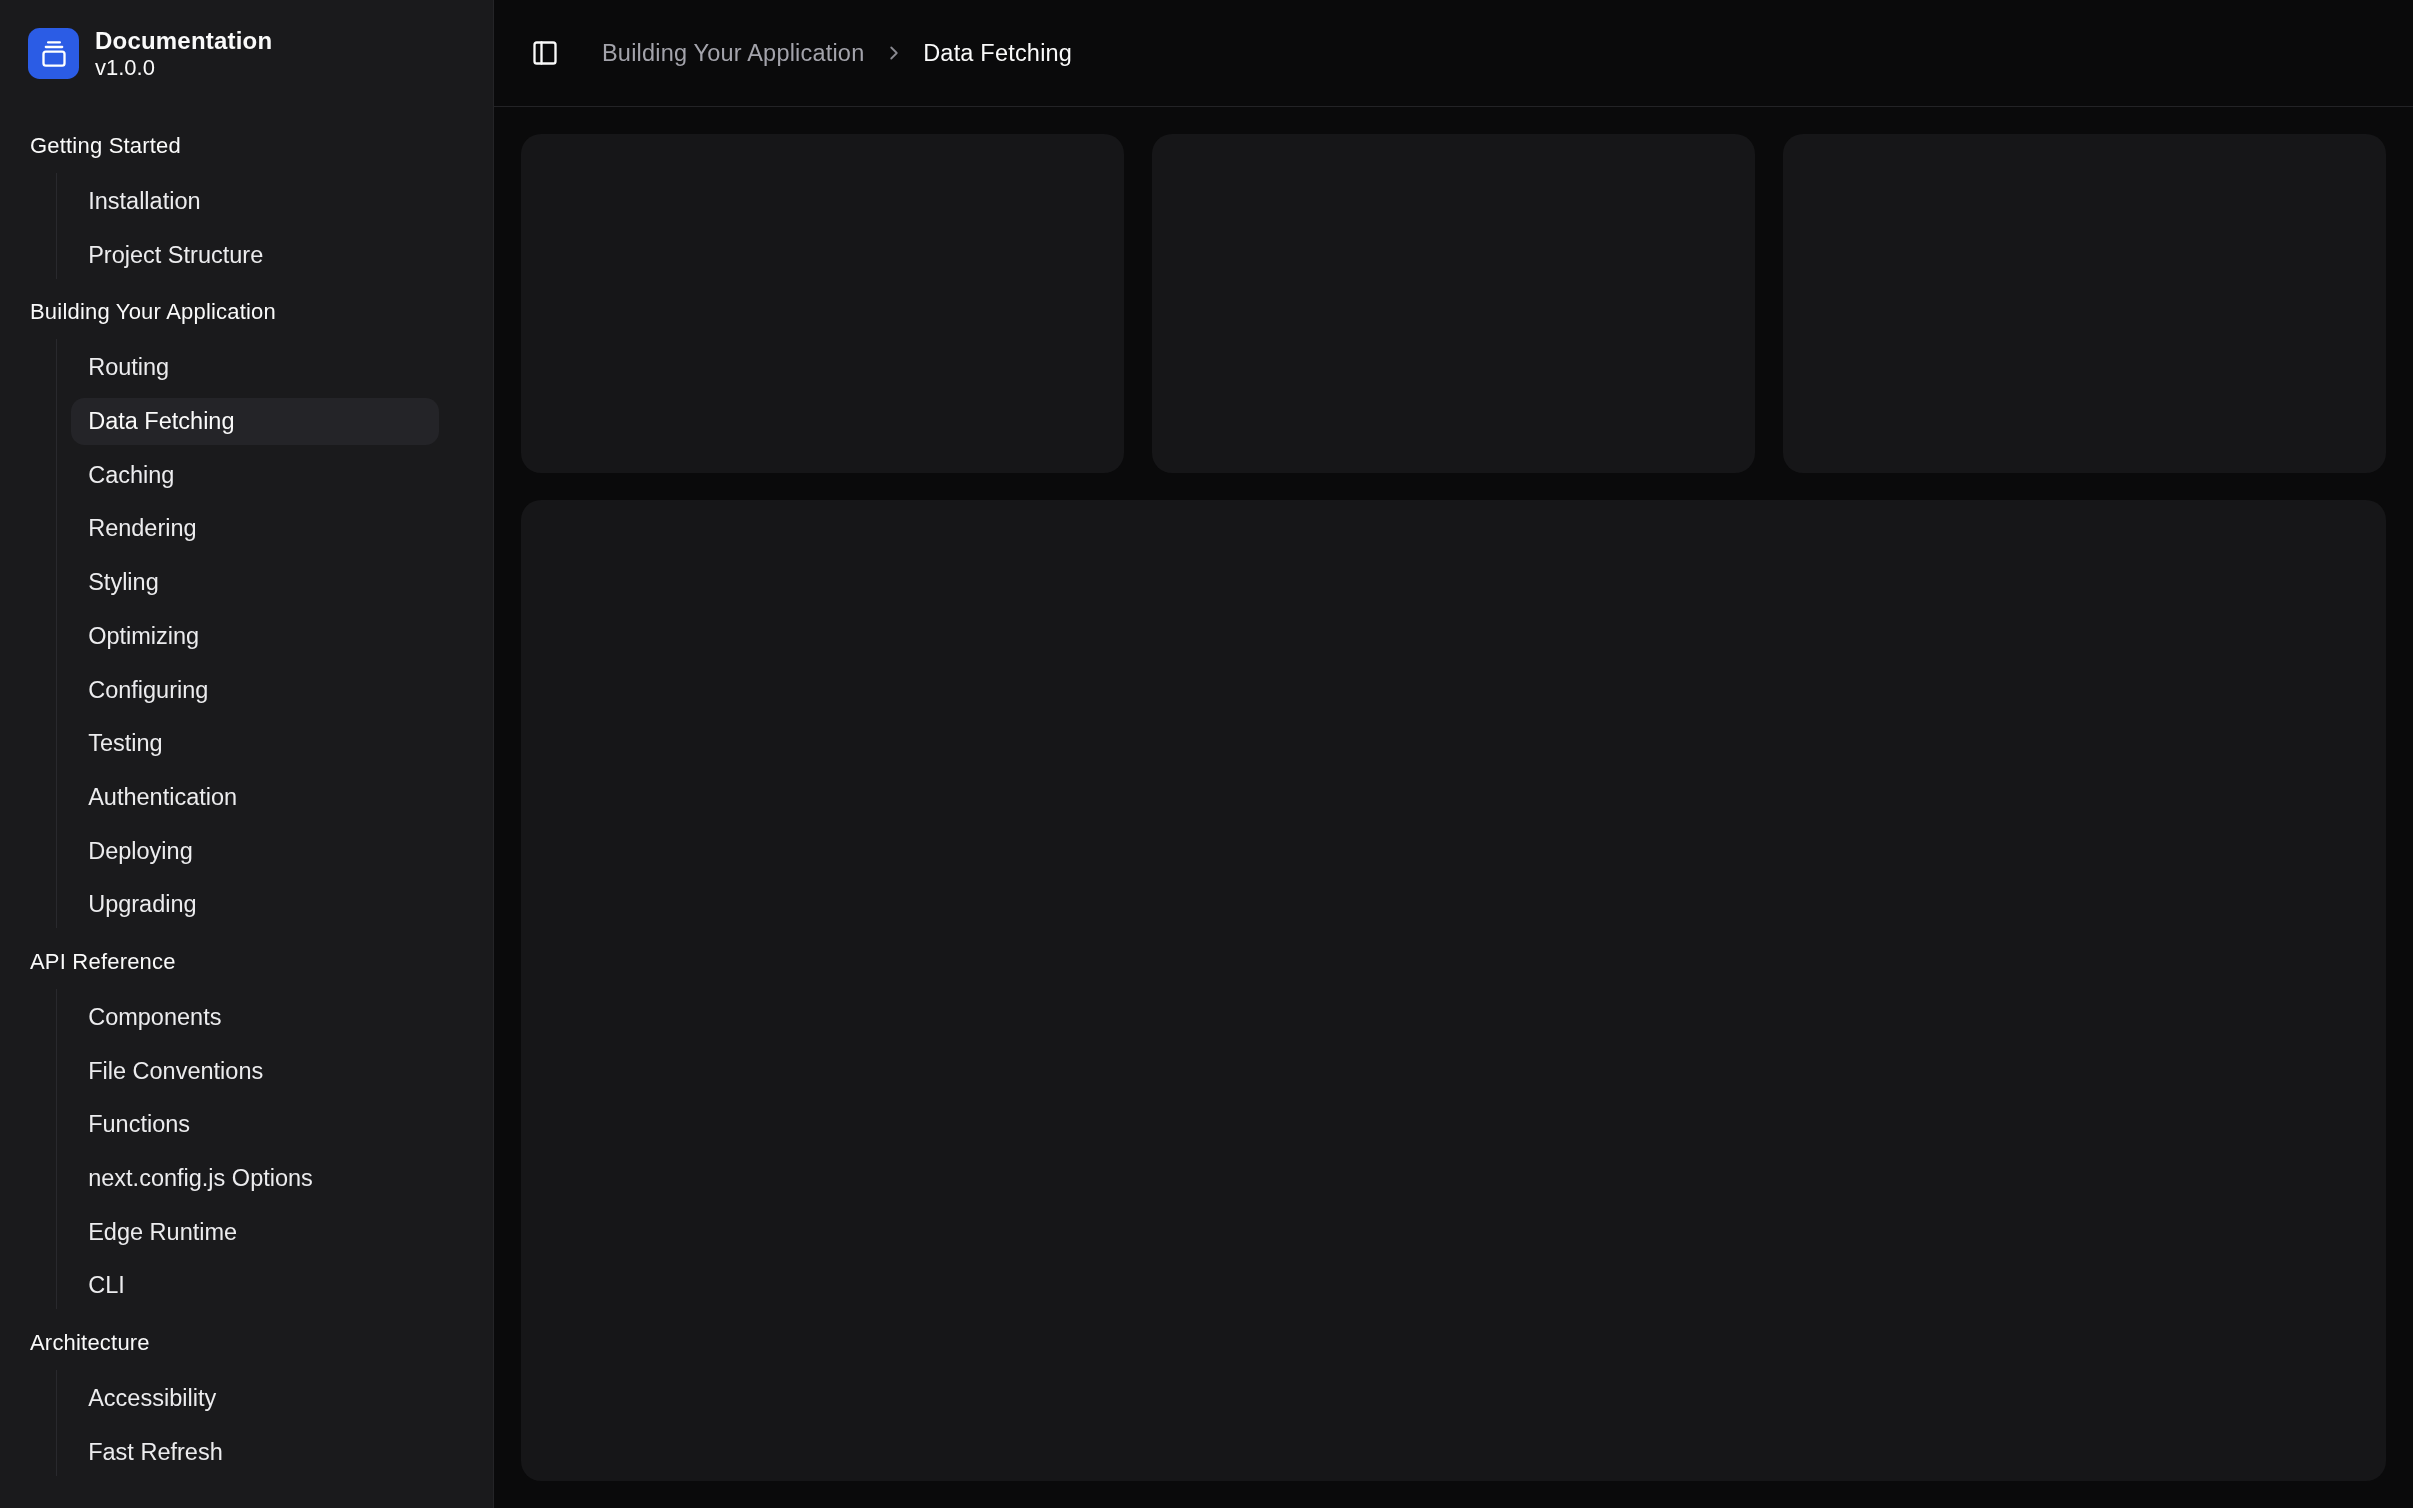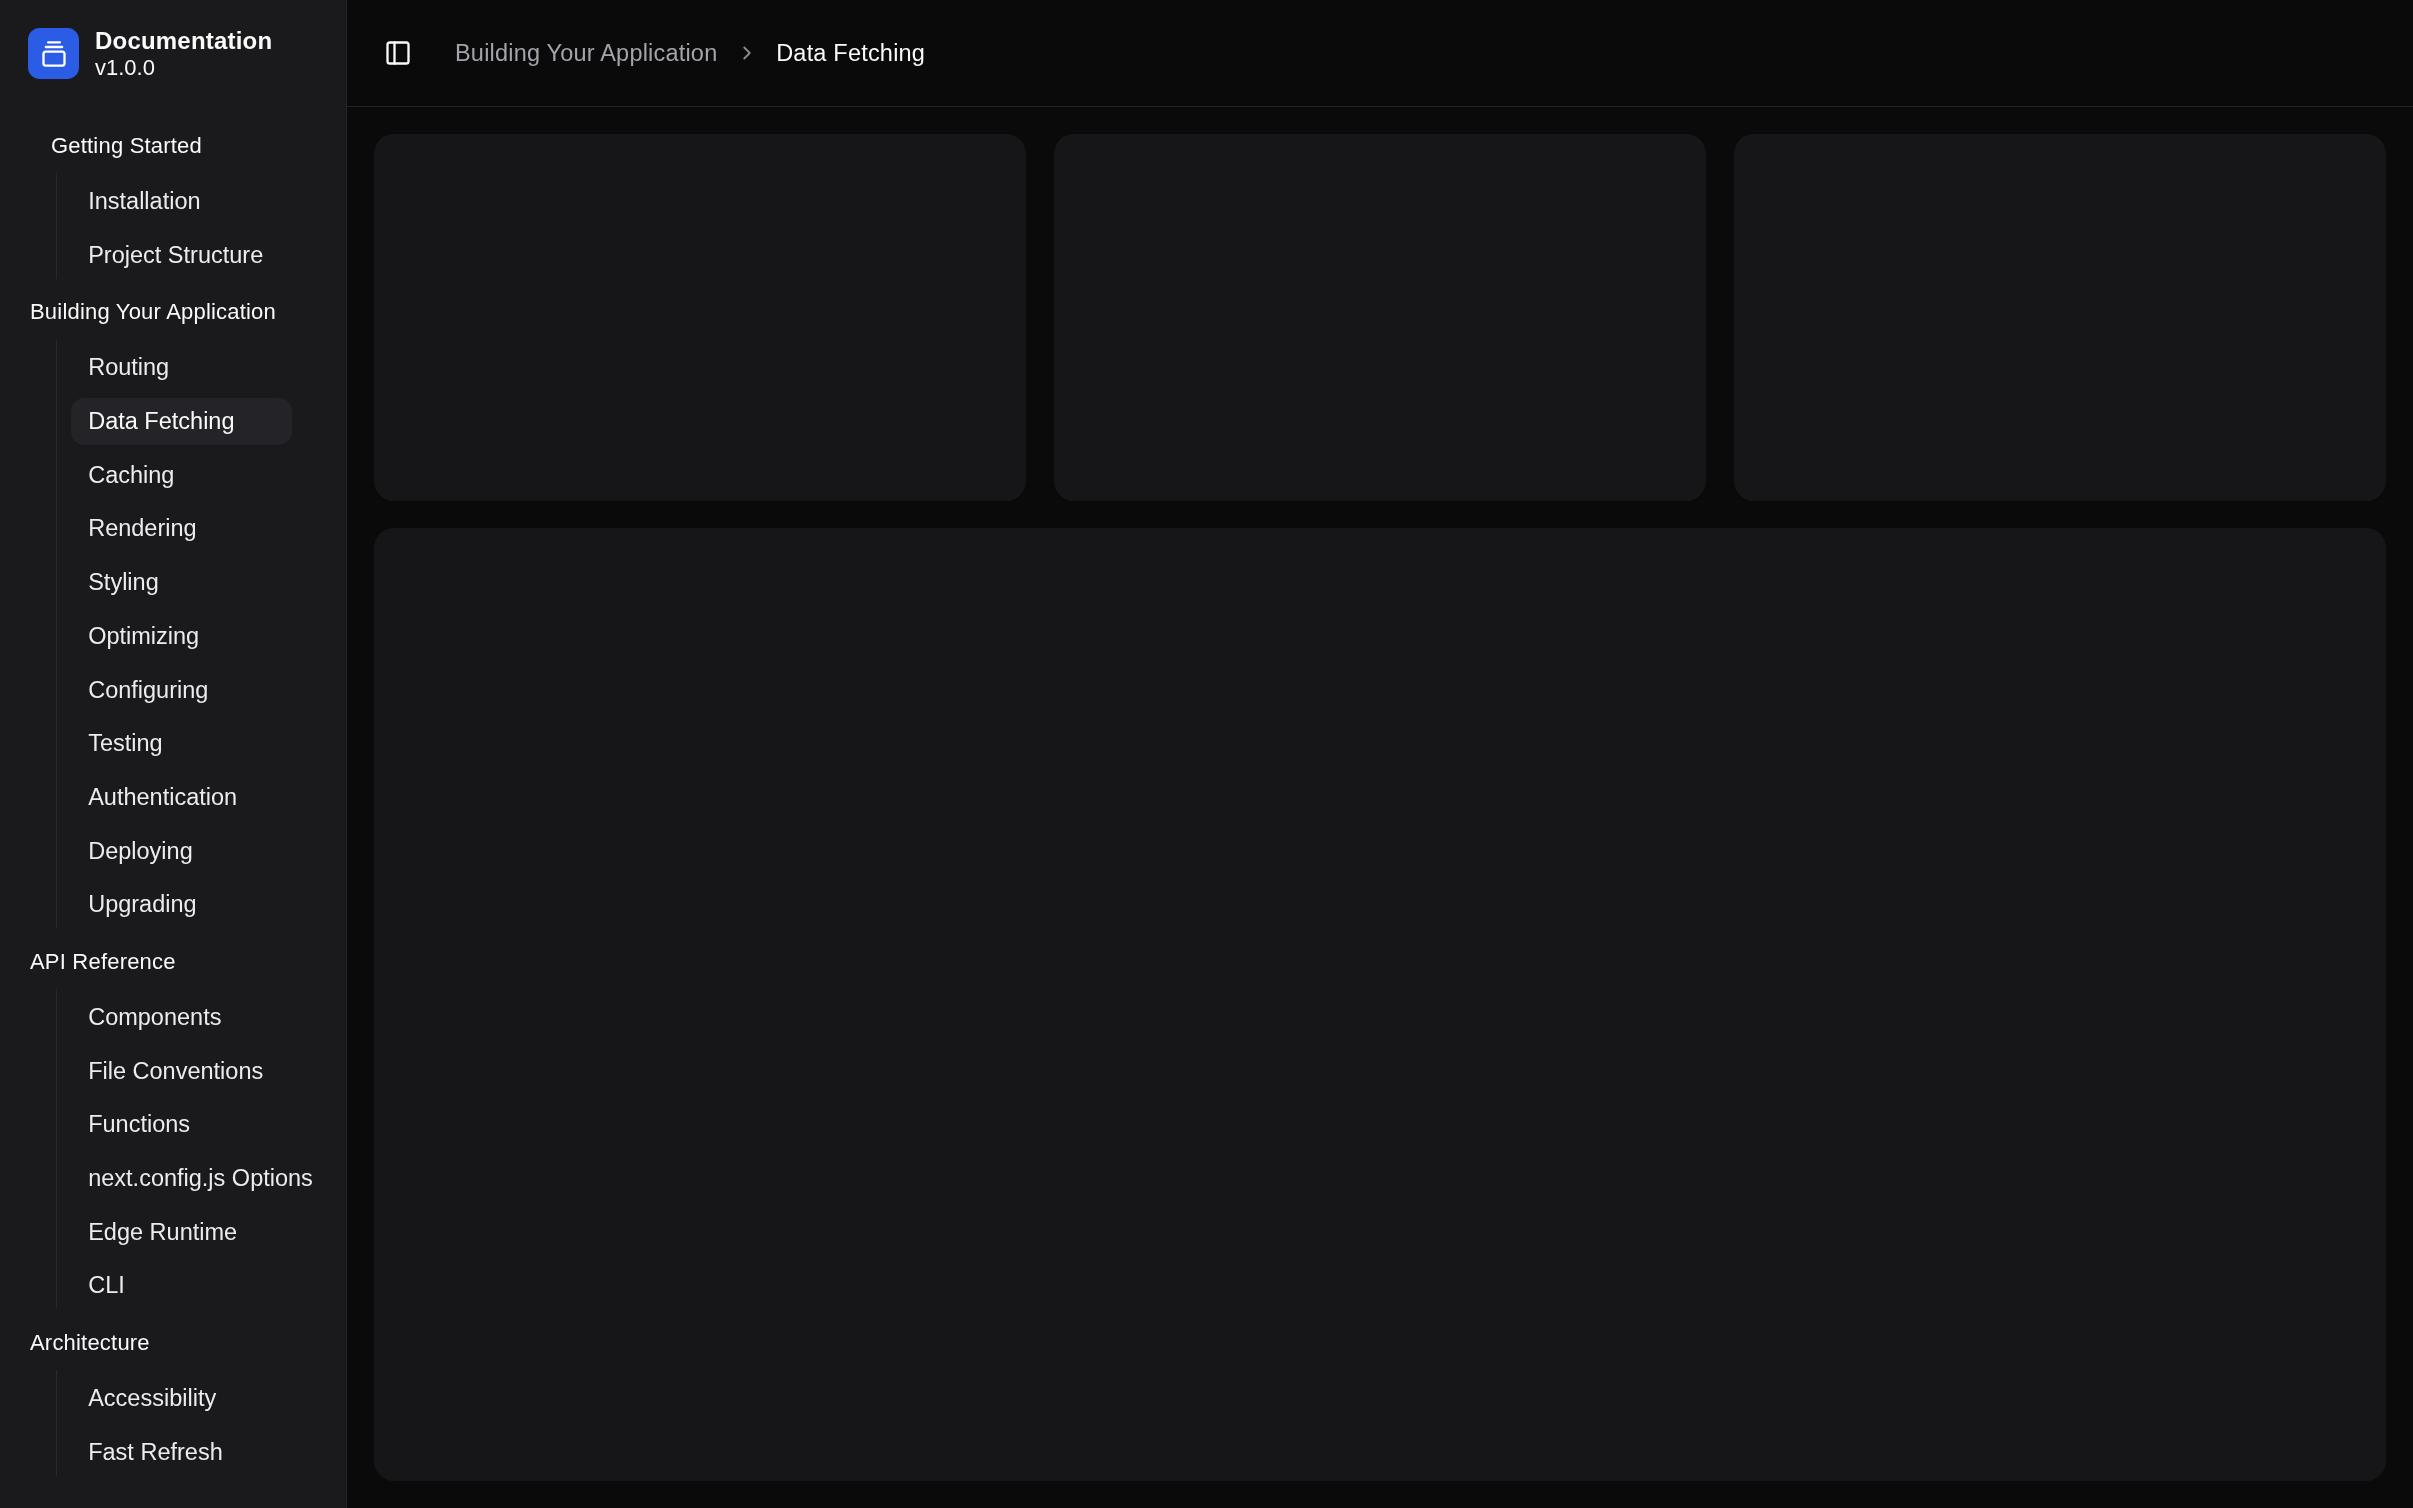--- a/index.html
+++ b/index.html
@@ -6,21 +6,21 @@
   html, body { margin: 0; padding: 0; background: #0a0a0b; }
   body {
     width: 2413px; height: 1508px; overflow: hidden;
     font-family: "Liberation Sans", sans-serif;
     -webkit-font-smoothing: antialiased;
     display: flex;
   }
 
   
   .sidebar {
-    width: 347px; height: 1508px; flex-shrink: 0;
+    width: 494px; height: 1508px; flex-shrink: 0;
     background: #1a1a1c;
     border-right: 1.7px solid #242427;
     overflow: hidden;
   }
   .sidebar-header {
     display: flex; align-items: center; gap: 16px;
     padding: 27px 13.4px 0 28px;
     height: 80px;
   }
   .logo-badge {
@@ -34,21 +34,21 @@
   .app-title { font-size: 24px; font-weight: 700; color: #fafafa; line-height: 28px; letter-spacing: 0.2px; }
   .app-version { font-size: 22px; font-weight: 400; color: #fafafa; line-height: 26px; }
 
   .sidebar-nav { padding-top: 39px; }
   .group-label {
     height: 54px; line-height: 54px;
     padding-left: 30px; margin-top: 2.5px;
     font-size: 22px; font-weight: 500; color: #fafafa;
     letter-spacing: 0.2px;
   }
-  .sidebar-nav .group-label:first-child { margin-top: 0; margin-left: 21px; }
+  .sidebar-nav .group-label:first-child { margin-top: 0; }
   .group-items {
     margin: 0 54px 0 56px;
     border-left: 1.7px solid #29292d;
     padding: 5px 0 0 14.2px;
   }
   .nav-item {
     height: 47px; margin-bottom: 6.7px;
     display: flex; align-items: center;
     padding: 0 17px;
     border-radius: 13.4px;

